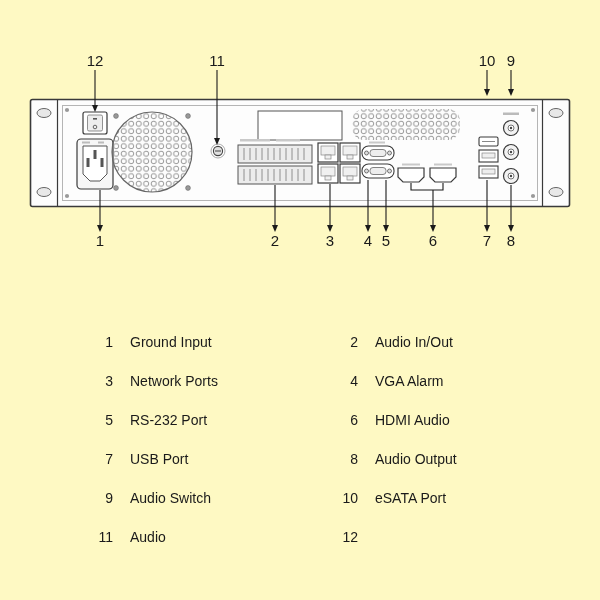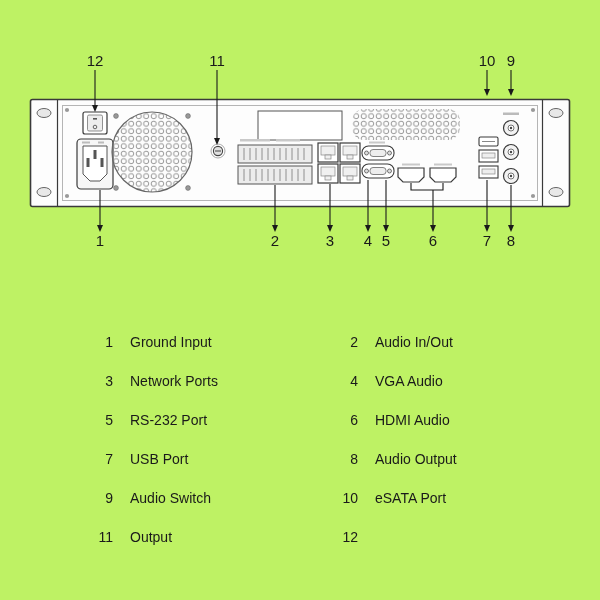--- a/index.html
+++ b/index.html
@@ -1,19 +1,19 @@
 <!DOCTYPE html>
 <html><head>
 <meta charset="utf-8">
 <style>
   html,body{margin:0;padding:0;background:#ffffff;}
   .page{
     position:relative;
     width:600px;height:600px;
-    background:#bef264;
+    background:#fef9c3;
     font-family:"Liberation Sans",sans-serif;
     overflow:hidden;
   }
   .diagram{position:absolute;left:0;top:0;}
   .diagram text{
     font-family:"Liberation Sans",sans-serif;
     font-size:15px;
     fill:#1a1a1a;
   }
   .legend{
@@ -255,35 +255,35 @@
 
   <div class="legend">
     <div class="num">1</div>
     <div class="lbl">Ground Input</div>
     <div class="num">2</div>
     <div class="lbl">Audio In/Out</div>
 
     <div class="num">3</div>
     <div class="lbl">Network Ports</div>
     <div class="num">4</div>
-    <div class="lbl">VGA Audio</div>
+    <div class="lbl">VGA Alarm</div>
 
     <div class="num">5</div>
     <div class="lbl">RS-232 Port</div>
     <div class="num">6</div>
     <div class="lbl">HDMI Audio</div>
 
     <div class="num">7</div>
     <div class="lbl">USB Port</div>
     <div class="num">8</div>
     <div class="lbl">Audio Output</div>
 
     <div class="num">9</div>
     <div class="lbl">Audio Switch</div>
     <div class="num">10</div>
     <div class="lbl">eSATA Port</div>
 
     <div class="num">11</div>
-    <div class="lbl">Output</div>
+    <div class="lbl">Audio</div>
     <div class="num">12</div>
   </div>
 
 </div>
 
 </body></html>

